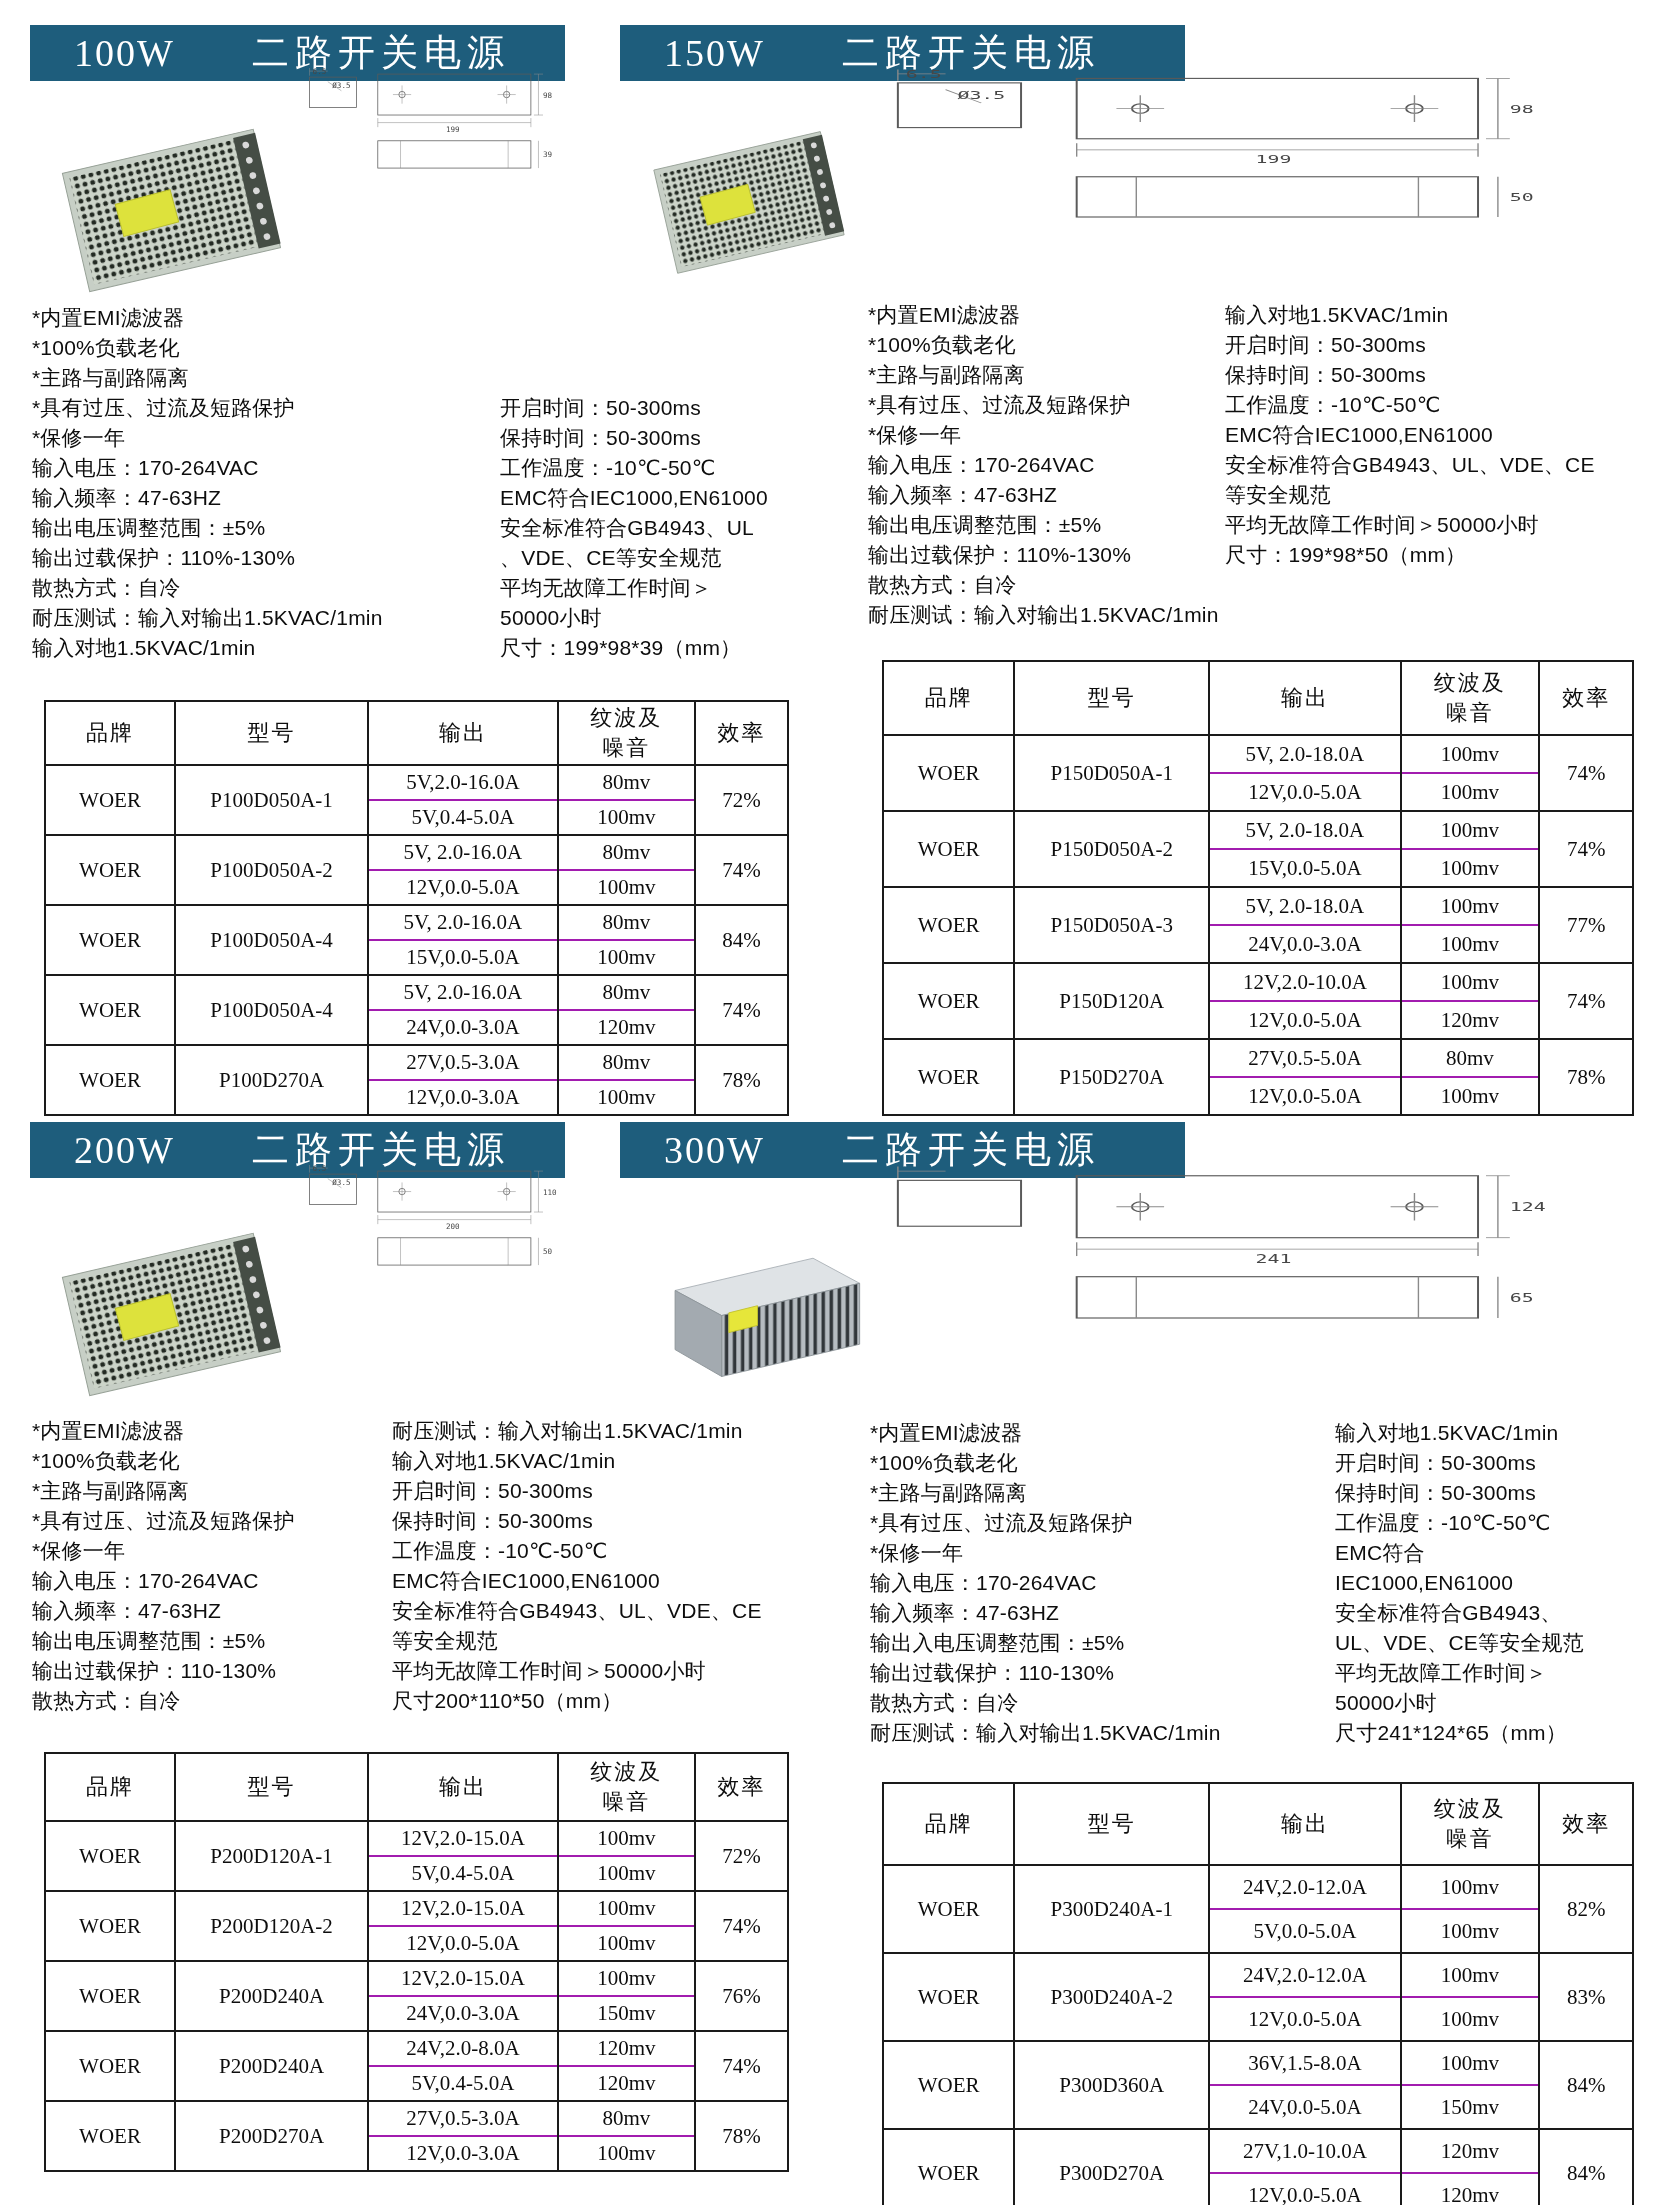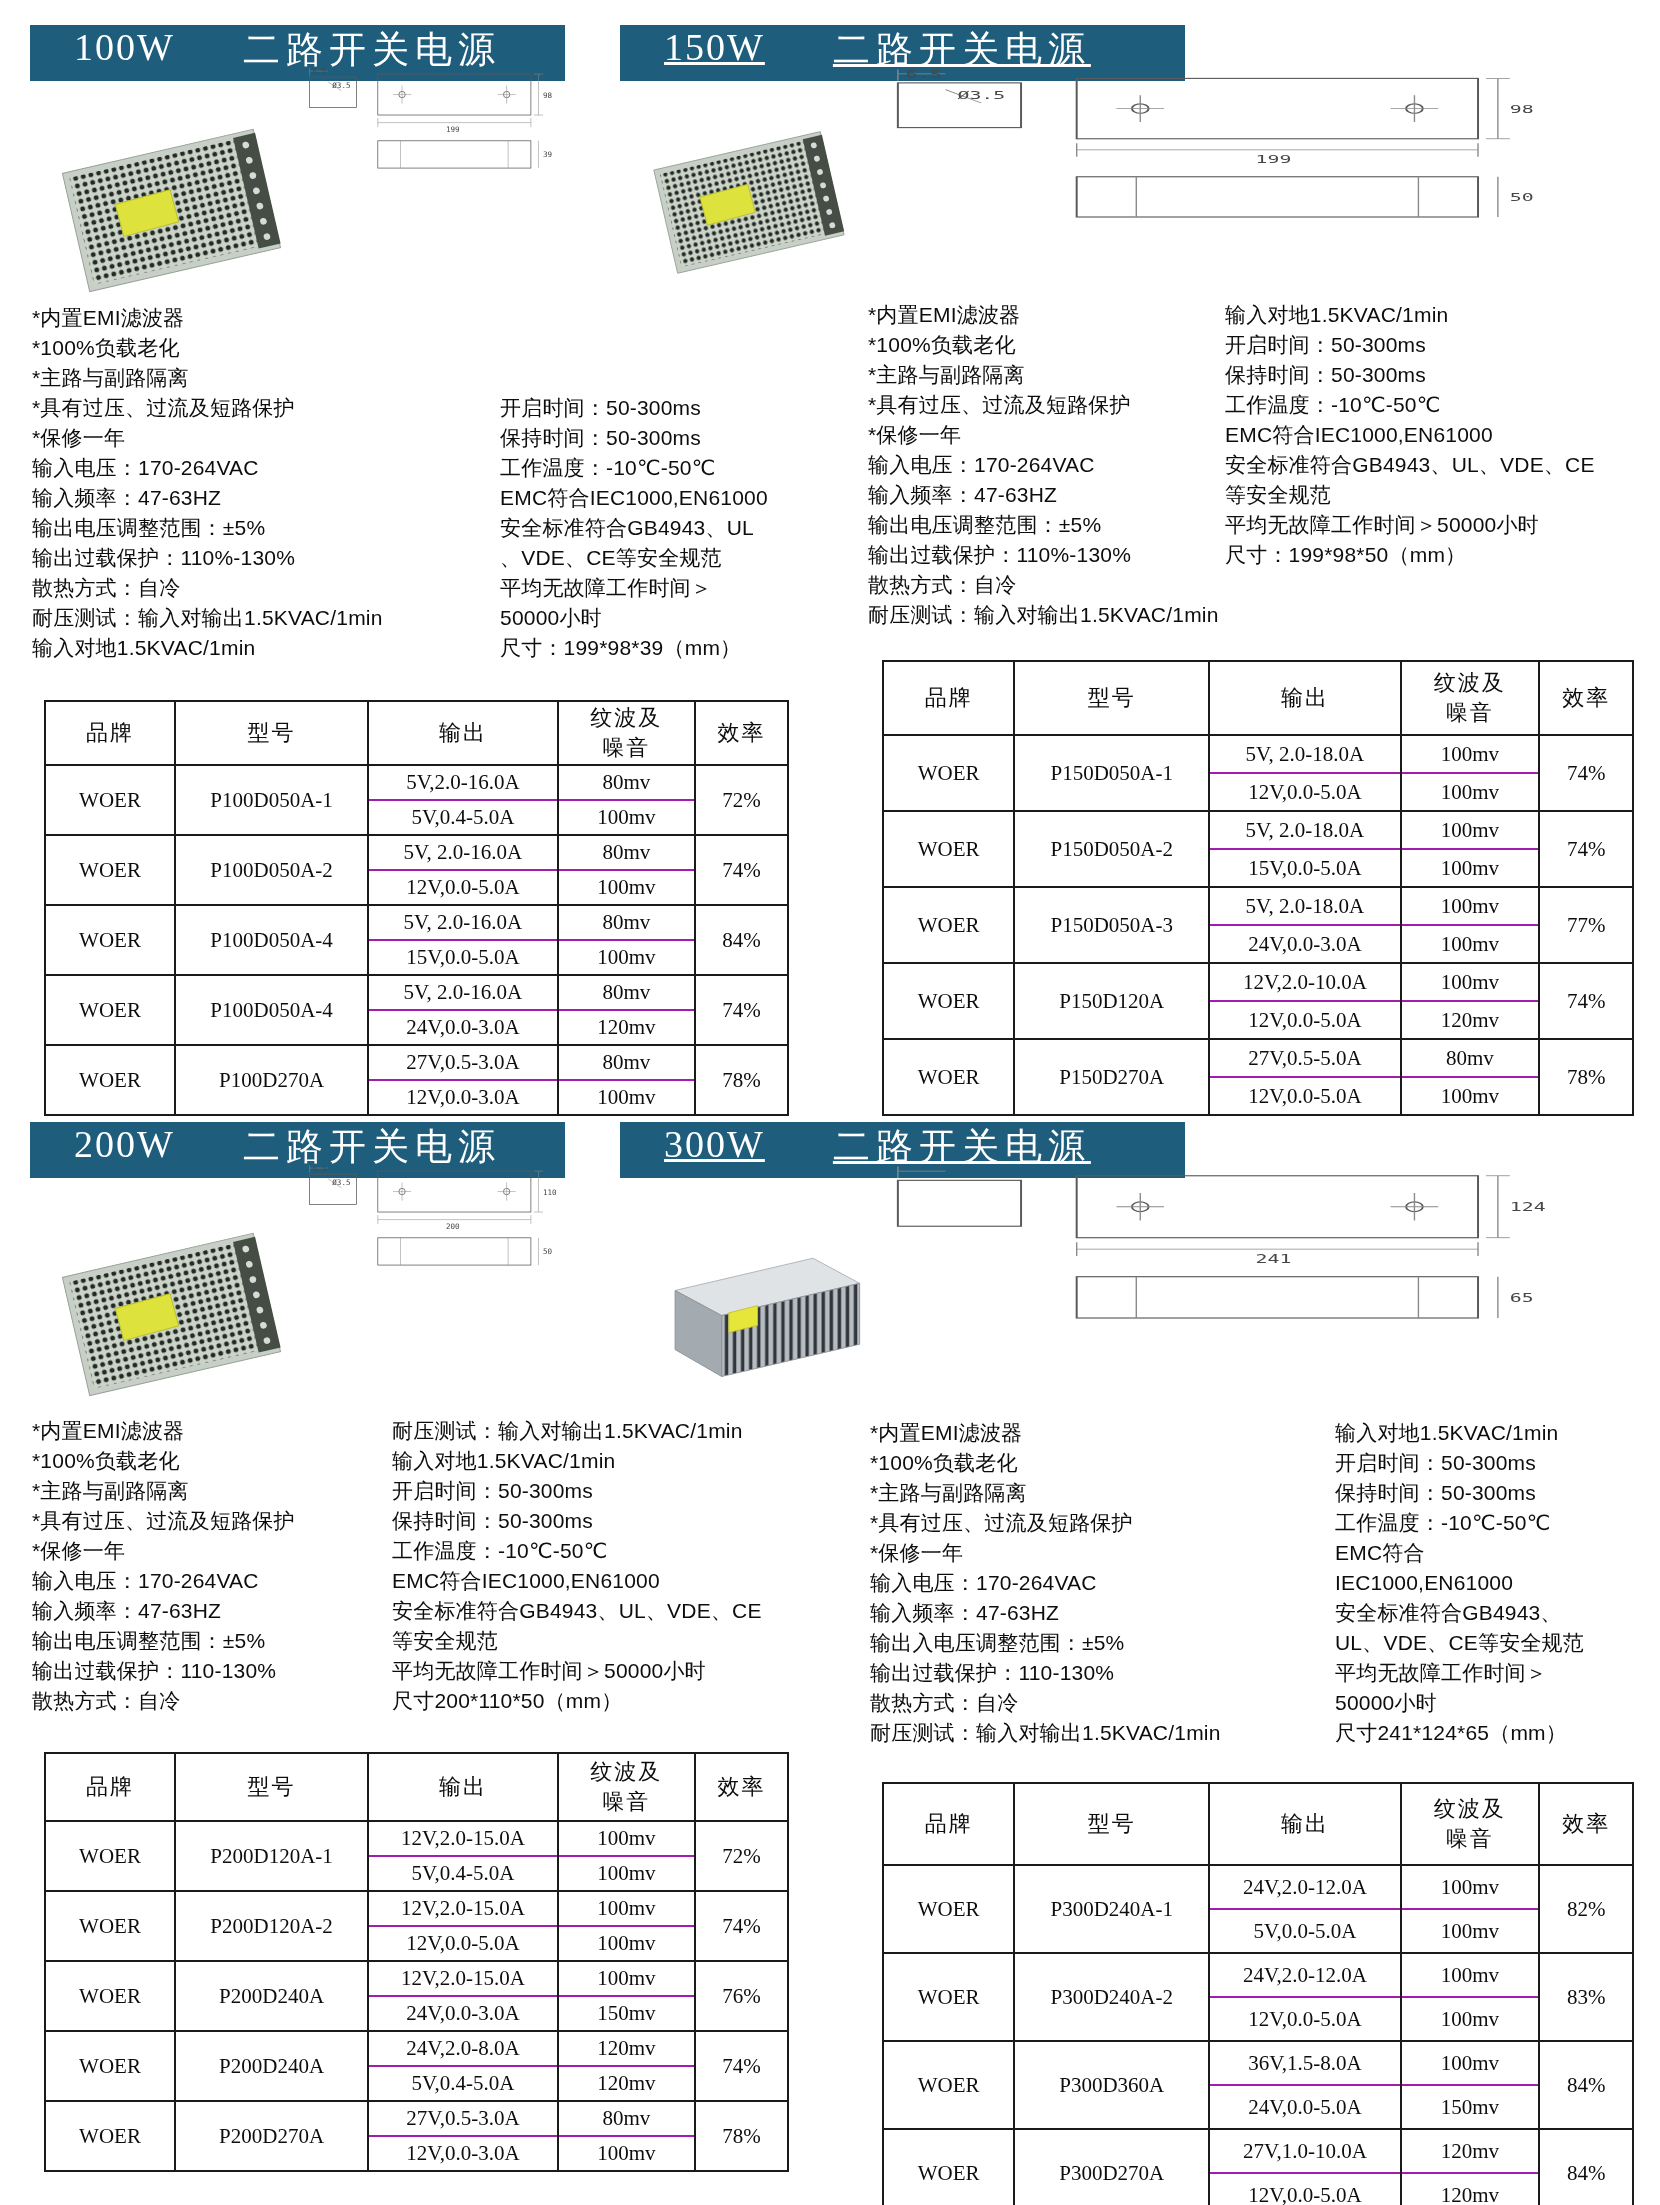--- a/index.html
+++ b/index.html
@@ -5,25 +5,25 @@
   html,body{margin:0;padding:0;background:#ffffff;}
   .page{position:relative;width:1660px;height:2205px;background:#ffffff;overflow:hidden;
         font-family:"Liberation Sans","DejaVu Sans",sans-serif;color:#0d0d0d;}
   .sec{position:absolute;}
   .s100{left:30px;top:25px;width:775px;height:1080px;}
   .s150{left:620px;top:25px;width:1020px;height:1080px;}
   .s200{left:30px;top:1122px;width:775px;height:1080px;}
   .s300{left:620px;top:1122px;width:1020px;height:1083px;}
 
   .hdr{position:absolute;left:0;top:0;height:56px;background:#1e5d7c;color:#ffffff;
-       font-family:"Liberation Serif","DejaVu Serif",serif;display:flex;align-items:flex-start;}
+       font-family:"Liberation Serif","DejaVu Serif",serif;display:flex;align-items:center;gap:9px;}
   .hdr .pw{font-size:38px;margin-left:44px;letter-spacing:2px;}
   .hdr .tt{font-size:37px;margin-left:68px;letter-spacing:6px;}
   .s100 .hdr,.s200 .hdr{width:535px;}
-  .s150 .hdr,.s300 .hdr{width:565px;text-decoration:underline;}
+  .s150 .hdr,.s300 .hdr{width:565px;}
 
   .photo{position:absolute;}
   .s100 .photo{left:28px;top:58px;width:235px;height:255px;}
   .s150 .photo{left:30px;top:60px;width:205px;height:235px;}
   .s200 .photo{left:28px;top:65px;width:235px;height:255px;}
   .s300 .photo{left:30px;top:68px;width:215px;height:235px;}
   .photo svg{width:100%;height:100%;}
 
   .drawing{position:absolute;}
   .s100 .drawing{left:272px;top:40px;width:288px;height:175px;}

